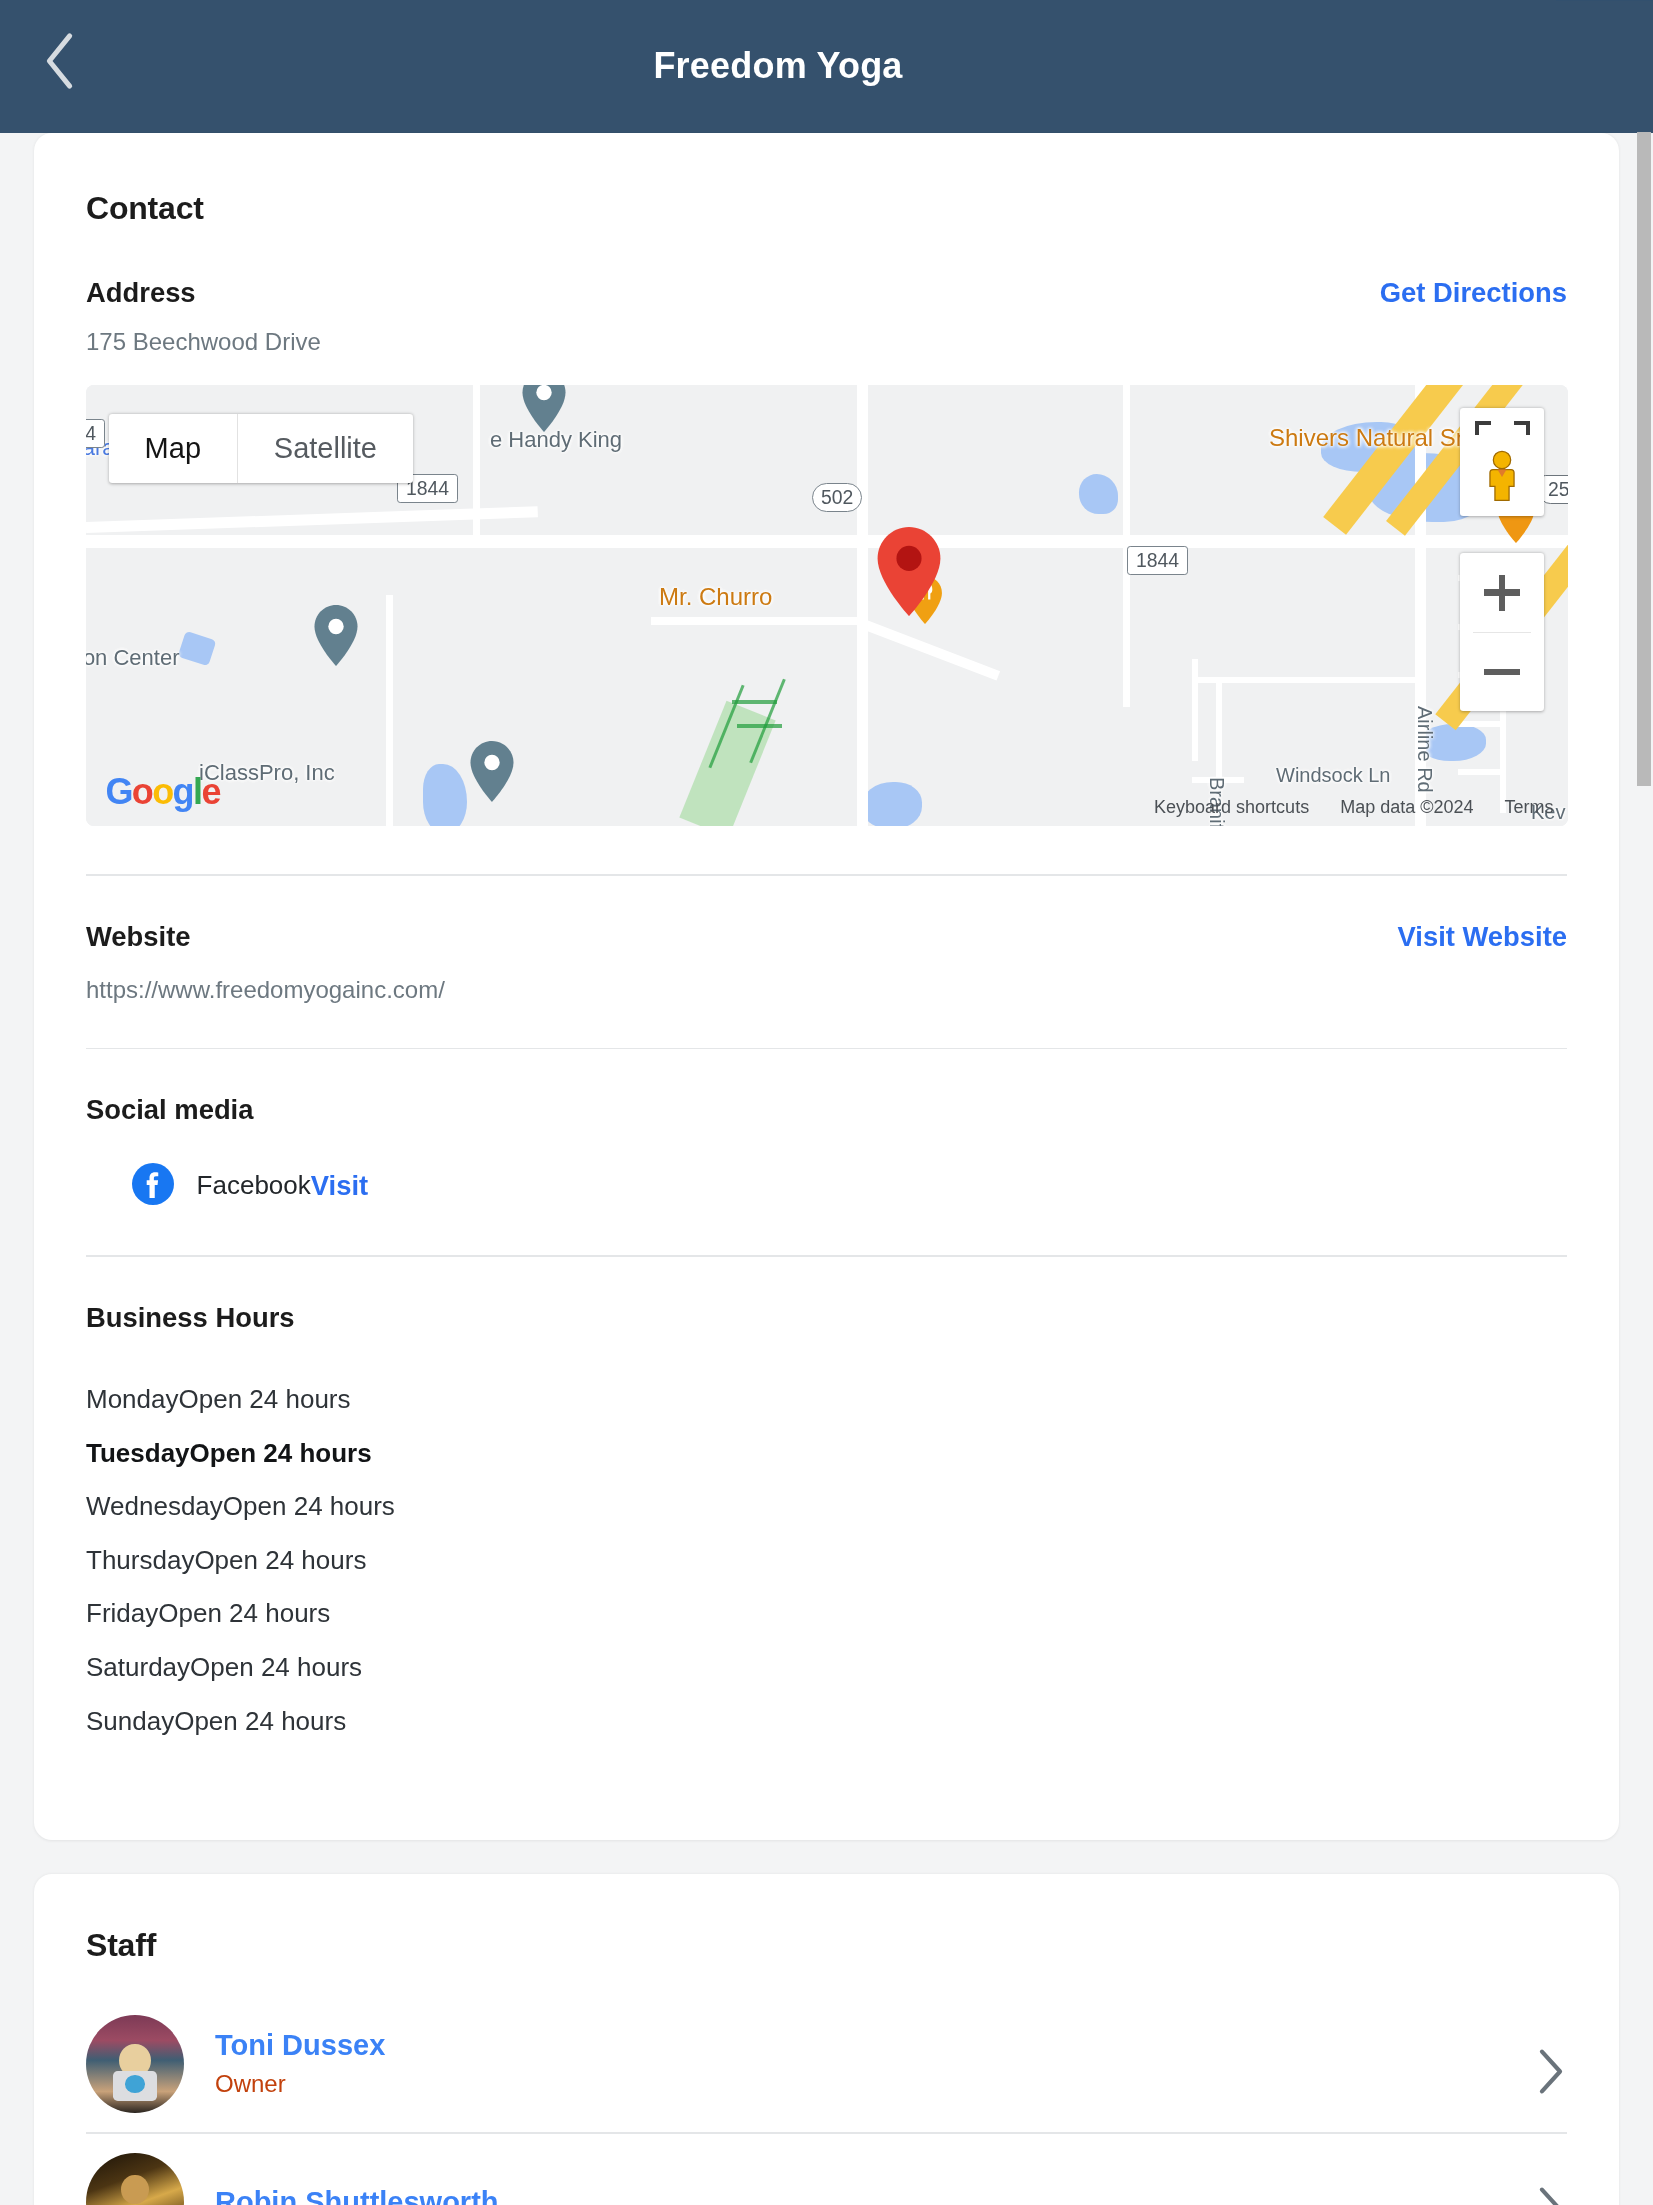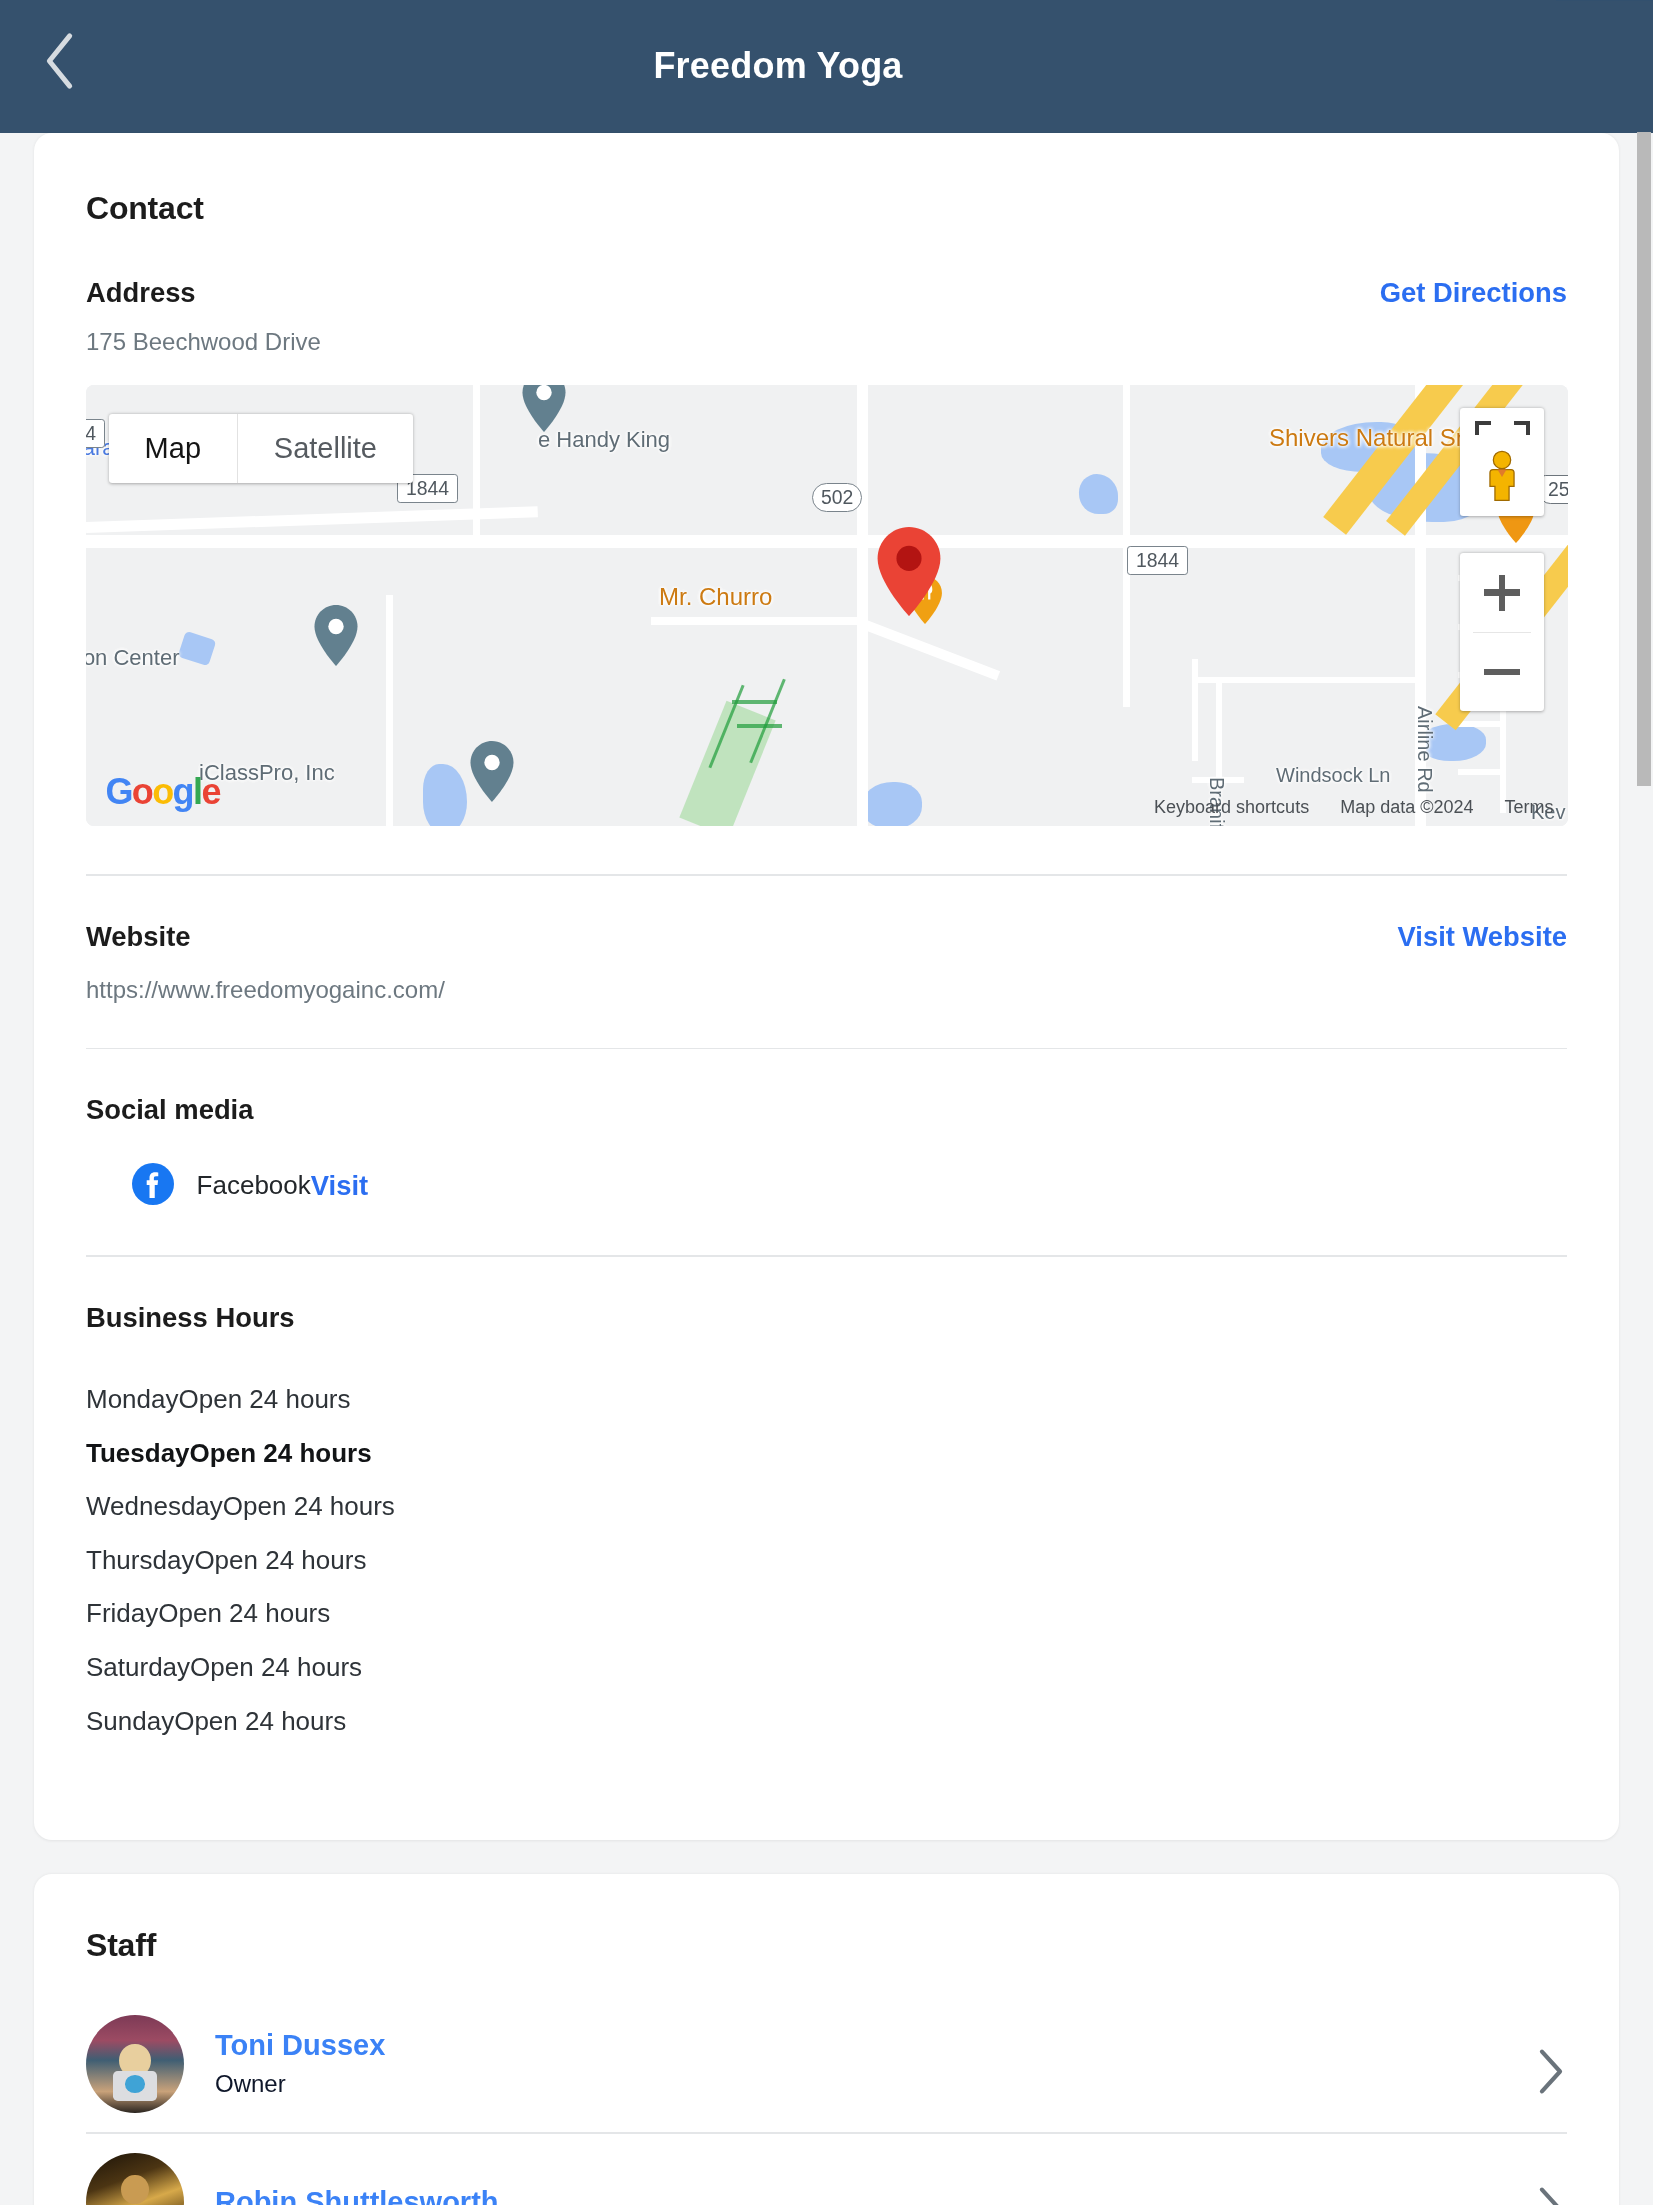--- a/index.html
+++ b/index.html
@@ -290,21 +290,21 @@
   .avatar {
     width: 98px; height: 98px;
     border-radius: 50%;
     overflow: hidden;
     flex: 0 0 98px;
     position: relative;
   }
   .avatar .av-bg { position: absolute; inset: 0; }
   .staff-info { margin-left: 31px; flex: 1; }
   .staff-name { font-size: 29px; font-weight: 700; color: #3b82f6; }
-  .staff-role { font-size: 24px; color: #0f172a; margin-top: 8px; }
+  .staff-role { font-size: 24px; color: #c2410c; margin-top: 8px; }
   .chev {
     width: 32px; height: 32px;
     flex: 0 0 32px;
   }
   .staff-divider { height: 1.6px; background: #e4e6e8; margin: 0 52px; }
 
   
   .scrollbar-track {
     position: absolute;
     right: 0; top: 132px;
@@ -381,21 +381,21 @@
         <div class="mp-roadthin" style="left:1372px;top:239px;width:44px;height:5.7px;"></div>
         <div class="mp-roadthin" style="left:1372px;top:287px;width:44px;height:5.7px;"></div>
         <div class="mp-roadthin" style="left:1372px;top:336px;width:44px;height:5.7px;"></div>
         <div class="mp-roadthin" style="left:1372px;top:384px;width:44px;height:5.7px;"></div>
         <div class="mp-roadthin" style="left:1414px;top:186px;width:5.7px;height:242px;"></div>
 
         <div class="mp-hwy" style="left:1316px;top:-97px;width:29px;height:266px;transform:rotate(38deg);transform-origin:center;"></div>
         <div class="mp-hwy" style="left:1372px;top:-73px;width:24px;height:242px;transform:rotate(38deg);transform-origin:center;"></div>
         <div class="mp-hwy" style="left:1421px;top:121px;width:26px;height:242px;transform:rotate(38deg);transform-origin:center;"></div>
 
-        <div class="mp-label" style="left:404px;top:42px;margin-left:48px;">e Handy King</div>
+        <div class="mp-label" style="left:404px;top:42px;">e Handy King</div>
         <div class="mp-label poi" style="left:1183px;top:39px;font-size:24px;">Shivers Natural Snow</div>
         <div class="mp-label poi" style="left:573px;top:198px;font-size:24px;">Mr. Churro</div>
         <div class="mp-label" style="left:-8px;top:260px;">ion Center</div>
         <div class="mp-label" style="left:113px;top:375px;">iClassPro, Inc</div>
         <div class="mp-label" style="left:1190px;top:379px;font-size:20px;">Windsock Ln</div>
         <div class="mp-label vert" style="left:1350px;top:321px;font-size:20px;">Airline Rd</div>
         <div class="mp-label vert" style="left:1142px;top:392px;font-size:20px;">Braniff Ln</div>
         <div class="mp-label blue" style="left:-3.2px;top:50px;">ara</div>
         <div class="mp-label" style="left:1445px;top:416px;font-size:20px;">Kev</div>
 

